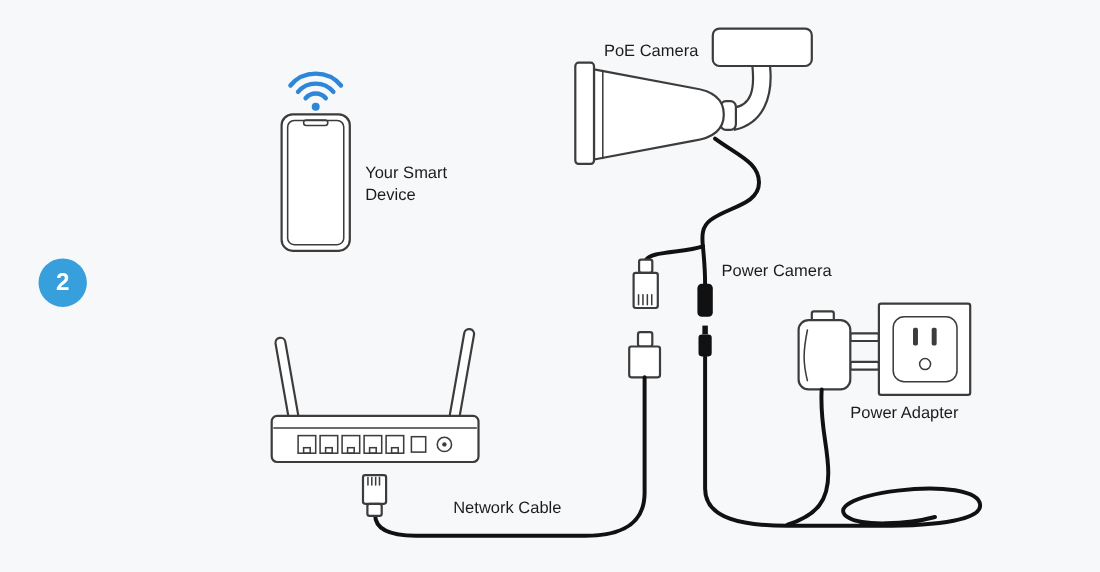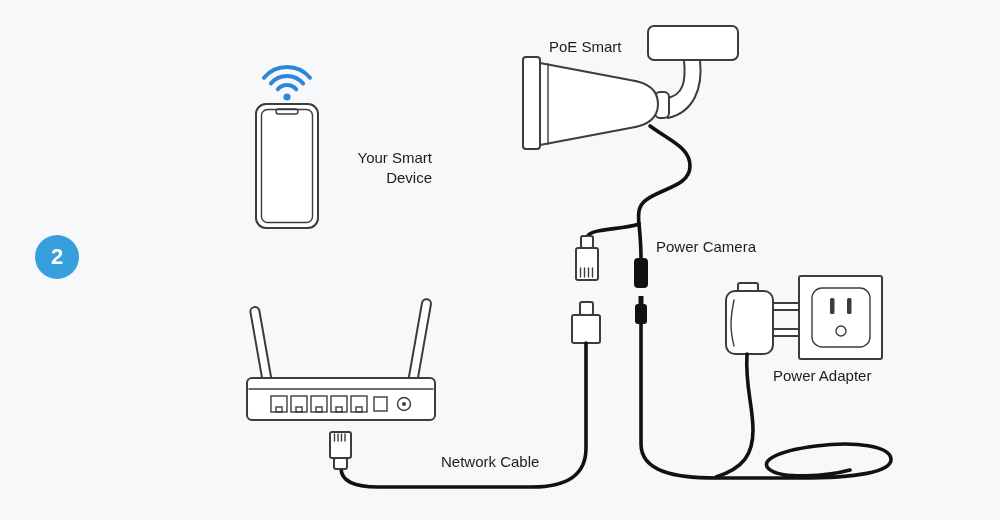--- a/index.html
+++ b/index.html
@@ -19,21 +19,21 @@
     overflow:hidden;
   }
   .canvas svg{position:absolute;left:0;top:0;}
   .label{
     position:absolute;
     font-size:15px;
     line-height:1.35;
     color:var(--text);
     white-space:nowrap;
   }
-  .label.wrap{white-space:normal;text-align:right;}
+  .label.wrap{white-space:normal;}
   .step-badge{
     position:absolute;
     left:35px;top:235px;
     width:44px;height:44px;
     border-radius:50%;
     background:var(--accent-blue);
     color:#ffffff;
     font-size:22px;font-weight:bold;
     display:flex;align-items:center;justify-content:center;
     user-select:none;
@@ -163,21 +163,21 @@
     </g>
 
   </svg>
 
   <div class="step-badge">
     <span>2</span>
   </div>
 
   <div class="label wrap" style="left:332px;top:148px;width:100px;">Your Smart Device</div>
 
-  <div class="label" style="left:549px;top:37px;">PoE Smart</div>
+  <div class="label" style="left:549px;top:37px;">PoE Camera</div>
 
   <div class="label" style="left:656px;top:237px;">Power Camera</div>
 
-  <div class="label" style="left:412px;top:452px;margin-left:29px;">Network Cable</div>
+  <div class="label" style="left:412px;top:452px;">Network Cable</div>
 
   <div class="label" style="left:773px;top:366px;text-align:right;">Power Adapter</div>
 
 </div>
 
 </body></html>

